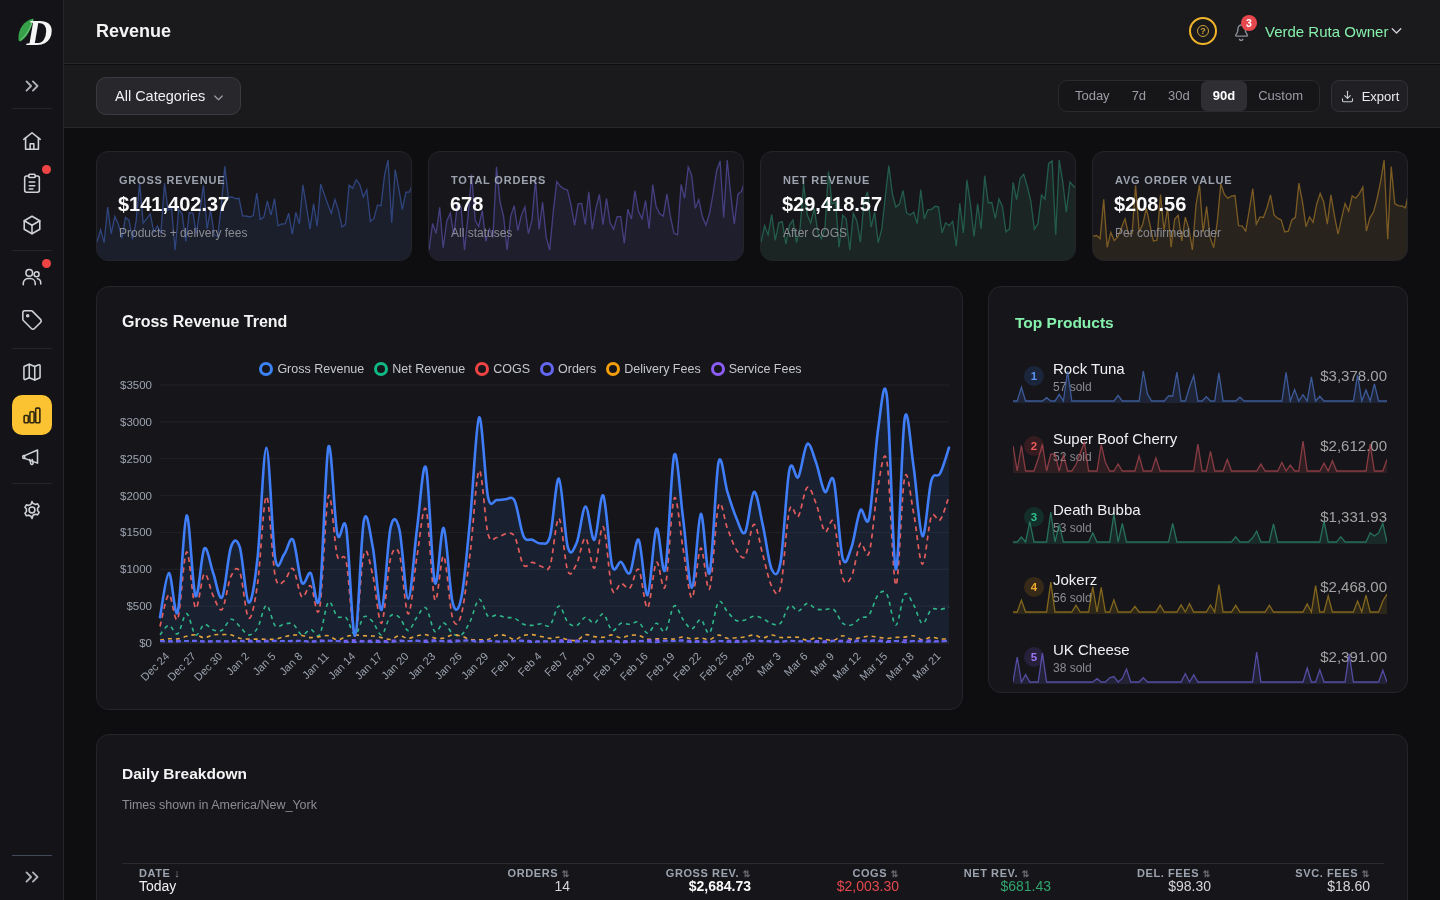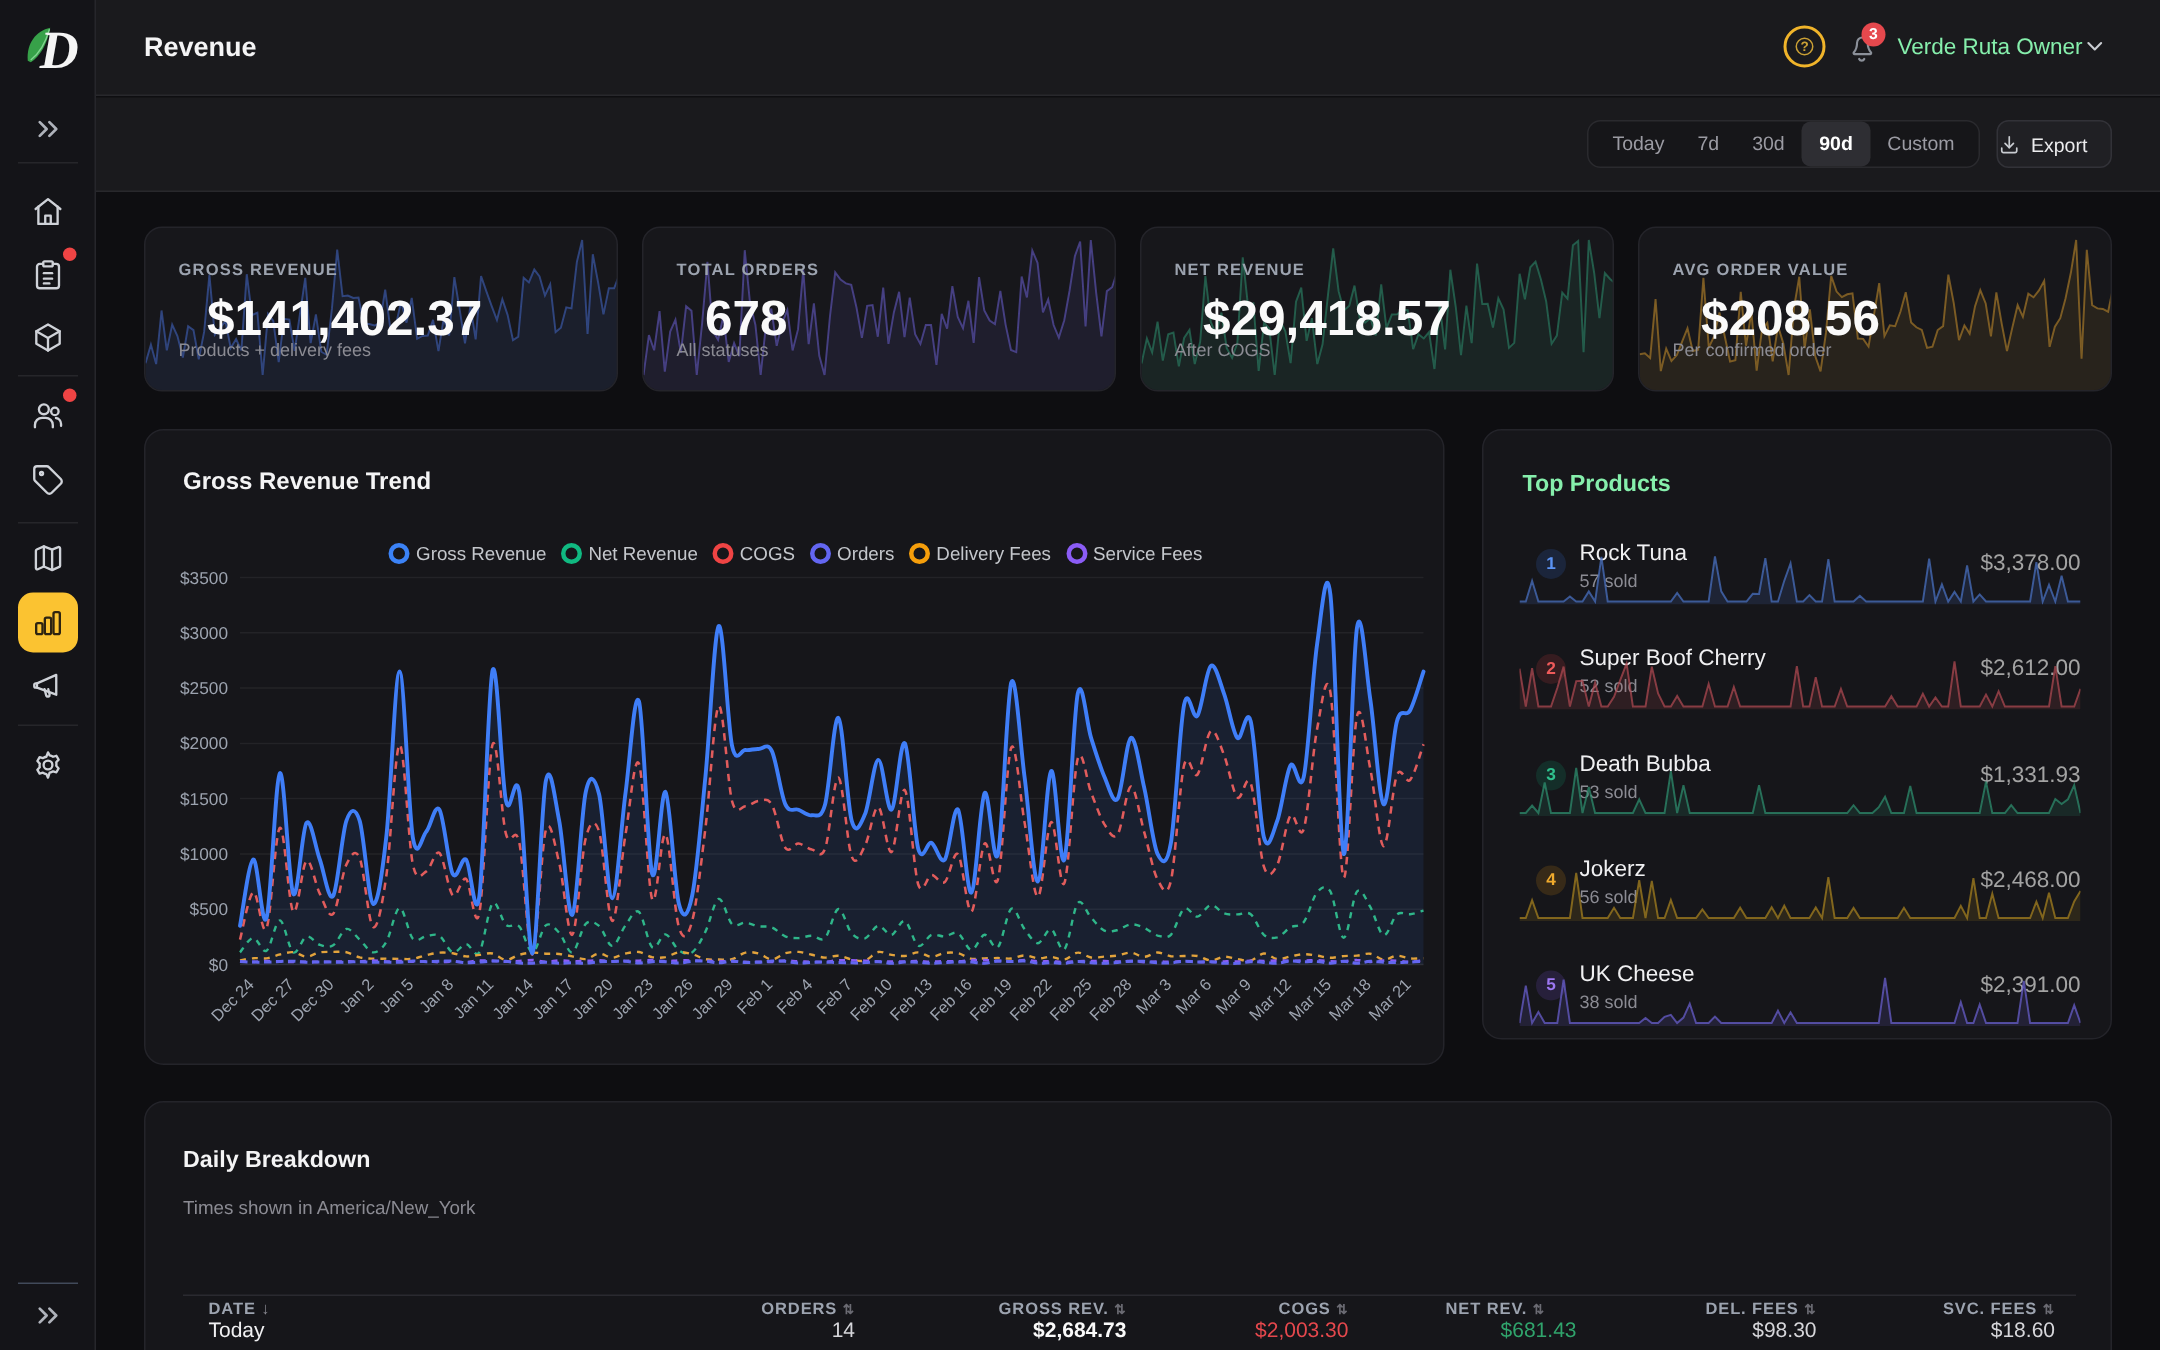--- a/index.html
+++ b/index.html
@@ -40,29 +40,29 @@
 #catbtn { position:absolute; left:32px; top:12px; width:145px; height:38px; background:#28282c;
   border:1px solid #3a3a40; border-radius:10px; color:#f0f0f2; font-size:14.5px;
   display:flex; align-items:center; padding-left:18px; }
 #catbtn svg { position:absolute; right:14px; top:12px; }
 #seg { position:absolute; right:120px; top:15px; height:32px; background:#161619;
   border:1px solid #2a2a2e; border-radius:9px; display:flex; align-items:center; padding:0 5px; }
 .segbtn { color:#9b9ba3; font-size:13px; padding:0 11px; line-height:24px; }
 .segbtn.on { background:#2e2e33; color:#fff; font-weight:bold; border-radius:6px; padding:3px 12px; }
 #export { position:absolute; left:1267px; top:15px; width:77px; height:32px; background:#202024;
   border:1px solid #323238; border-radius:8px; color:#ececee; font-size:13px;
-  display:flex; align-items:center; gap:7px; }
+  display:flex; align-items:center; justify-content:center; gap:7px; }
 
 
 .kpi { position:absolute; top:151px; width:316px; height:110px; background:#17171b;
   border:1px solid #24242a; border-radius:12px; overflow:hidden; }
 .kpi svg { position:absolute; left:0; top:0; }
 .klabel { position:absolute; left:22px; top:22px; font-size:11px; font-weight:bold;
   letter-spacing:0.8px; color:#9ca3af; }
-.kvalue { position:absolute; left:21px; top:41px; font-size:33px; font-weight:bold; color:#fafafa;margin-left:20px; }
+.kvalue { position:absolute; left:21px; top:41px; font-size:20px; font-weight:bold; color:#fafafa; }
 .ksub { position:absolute; left:22px; top:74px; font-size:12px; color:#8b8b93; }
 
 
 #chartcard { position:absolute; left:96px; top:286px; width:867px; height:424px;
   background:#16161a; border:1px solid #24242a; border-radius:13px; }
 #chartcard h2 { position:absolute; left:25px; top:26px; font-size:16px; font-weight:bold; color:#f4f4f5; }
 #legend { position:absolute; left:0; top:75px; width:867px; display:flex; justify-content:center;
   gap:10px; }
 .litem { display:flex; align-items:center; gap:4px; font-size:12.5px; color:#c4c7cc; }
 .lring { width:14px; height:14px; border-radius:50%; border:3.2px solid; display:inline-block; }
@@ -197,20 +197,23 @@
           <path d="M10.3 20a2 2 0 0 0 3.7 0"></path>
         </svg></div>
   <div id="badge">3</div>
   <div id="uname">Verde Ruta Owner</div>
   <div id="uchev"><svg width="17" height="17" viewBox="0 0 24 24" fill="none" stroke="#c9ccd1" stroke-width="2.0" stroke-linecap="round" stroke-linejoin="round">
           <path d="m6 9.5 6 6 6-6"></path>
         </svg></div>
 </div>
 
 <div id="toolbar">
+  <div id="catbtn">All Categories <svg width="15" height="15" viewBox="0 0 24 24" fill="none" stroke="#9b9ba3" stroke-width="2.0" stroke-linecap="round" stroke-linejoin="round">
+          <path d="m6 9.5 6 6 6-6"></path>
+        </svg></div>
   <div id="seg">
     <span class="segbtn">Today</span>
         <span class="segbtn">7d</span>
         <span class="segbtn">30d</span>
         <span class="segbtn on">90d</span>
         <span class="segbtn">Custom</span>
   </div>
   <div id="export"><svg width="15" height="15" viewBox="0 0 24 24" fill="none" stroke="#c9ccd1" stroke-width="1.8" stroke-linecap="round" stroke-linejoin="round">
           <path d="M4 15.5v3a1.8 1.8 0 0 0 1.8 1.8h12.4a1.8 1.8 0 0 0 1.8-1.8v-3"></path>
           <path d="m7.5 10.5 4.5 4.5 4.5-4.5"></path>

